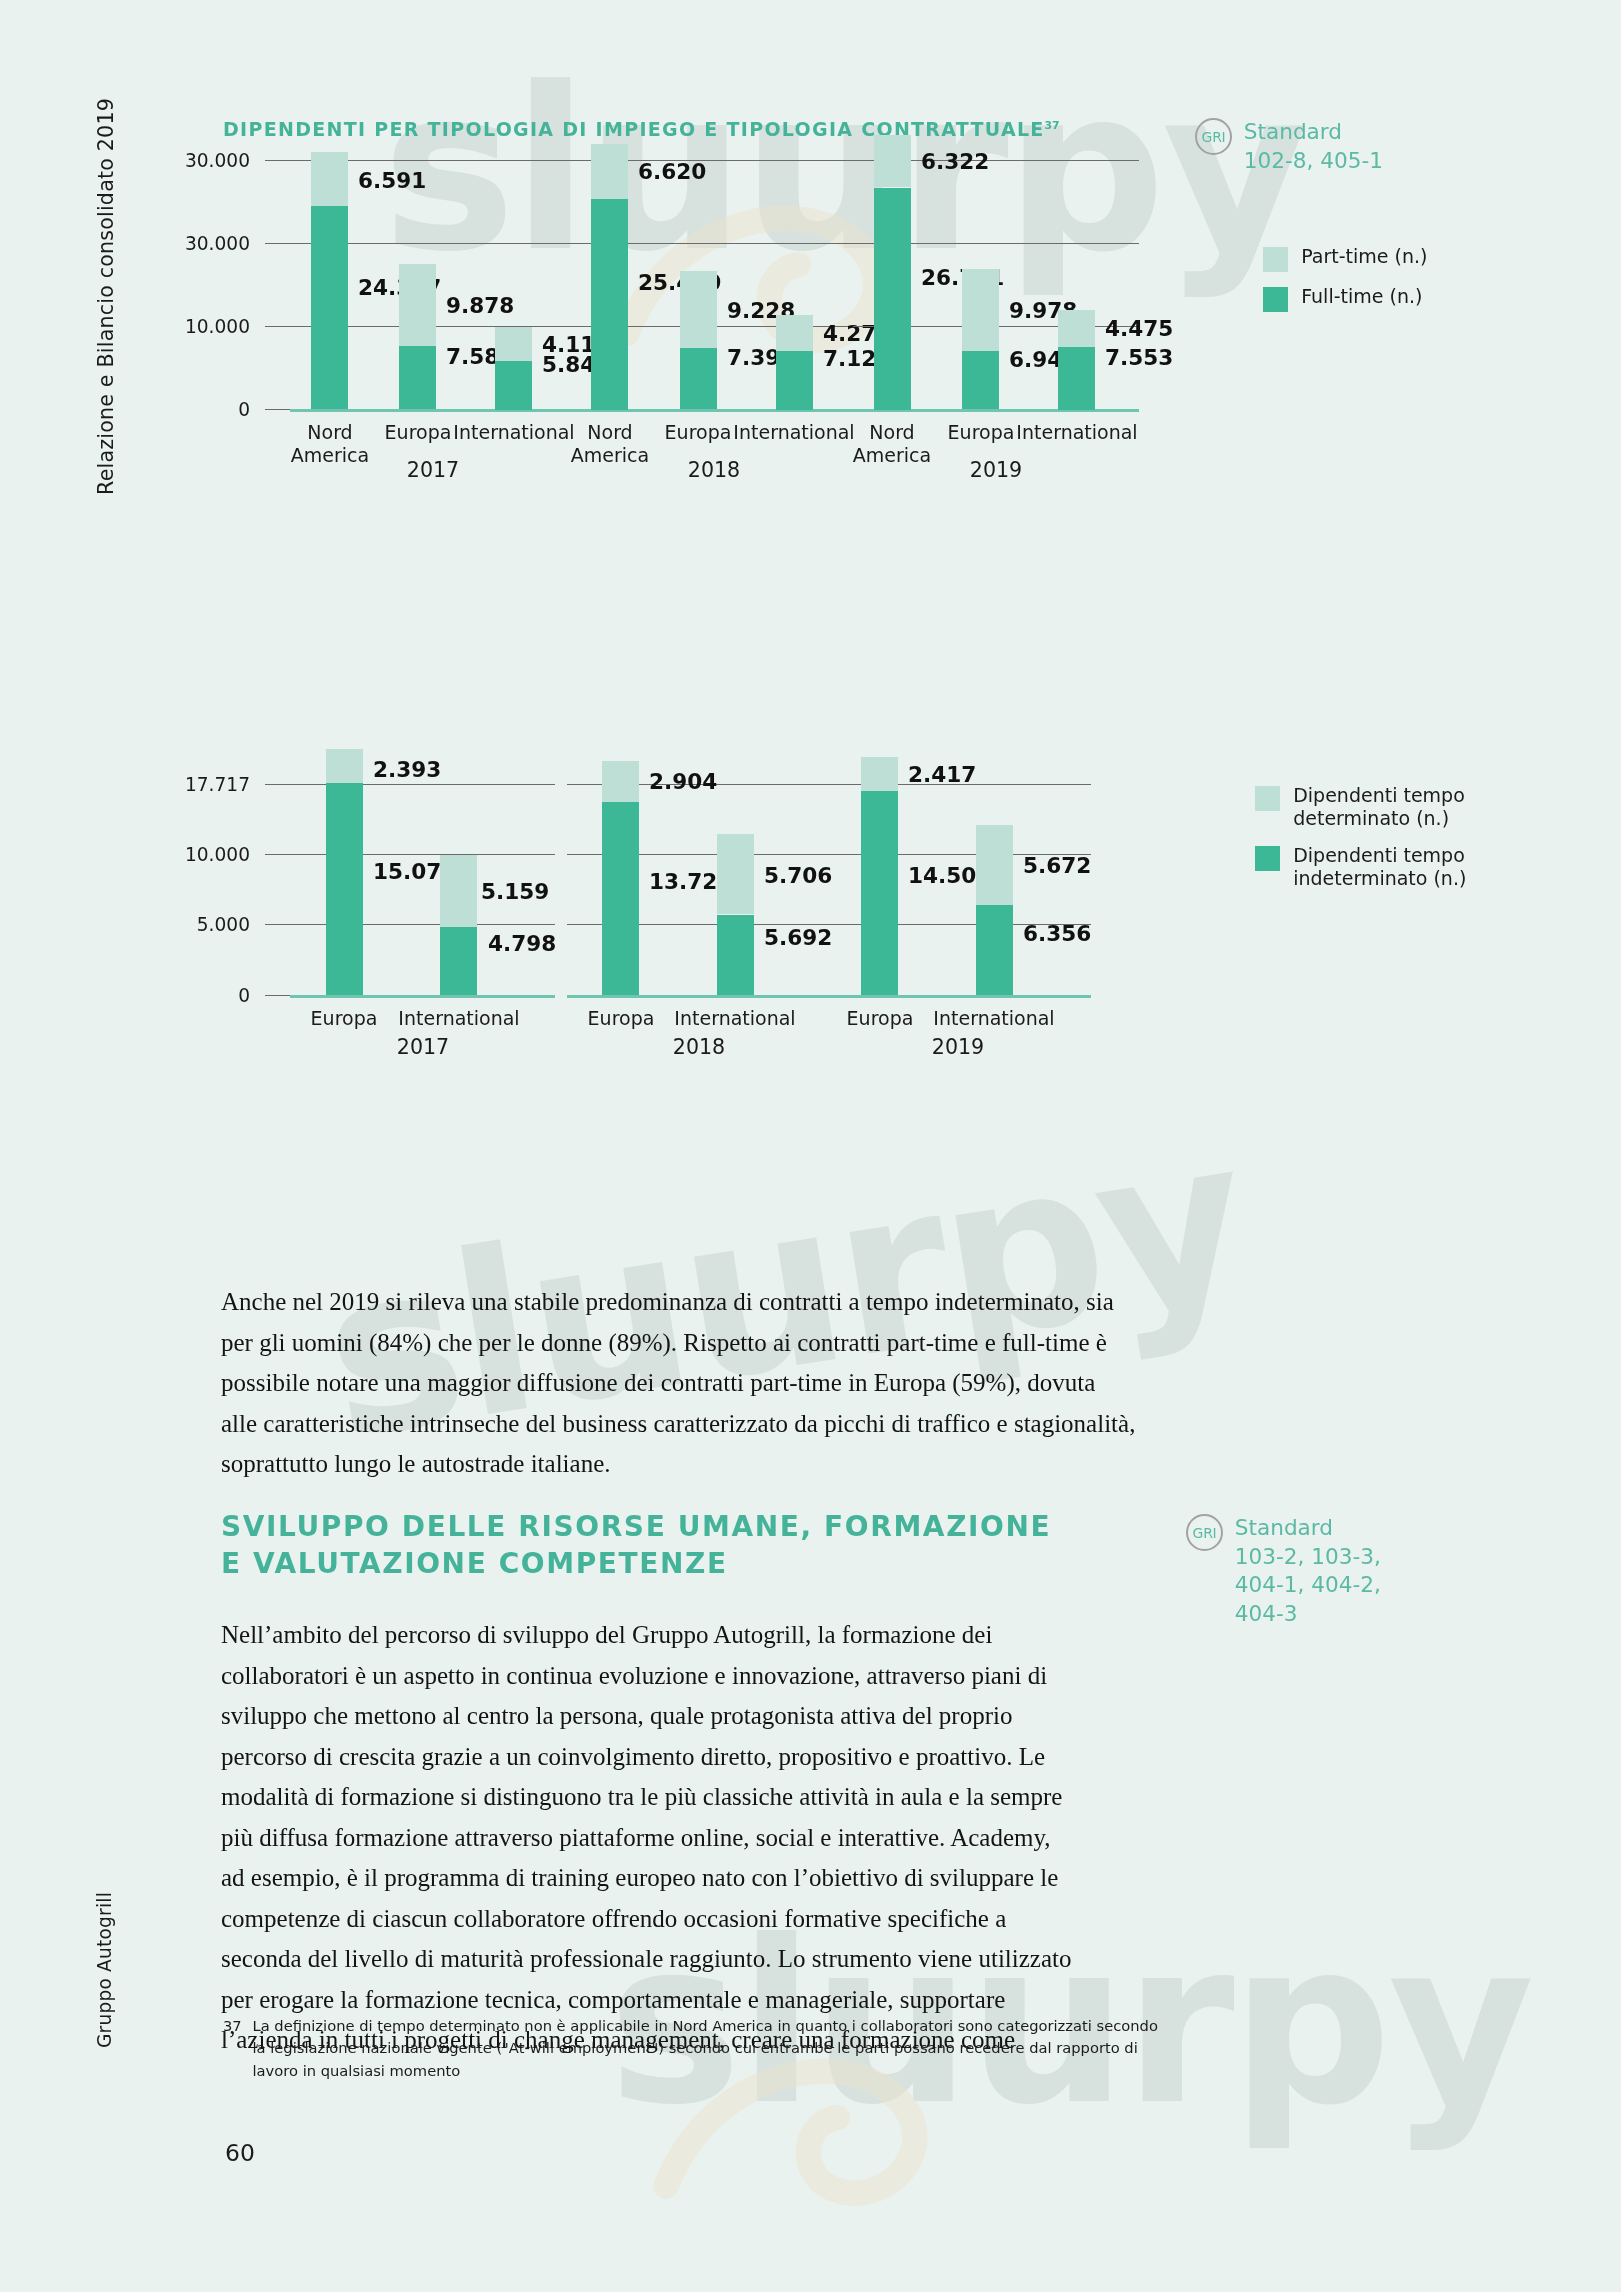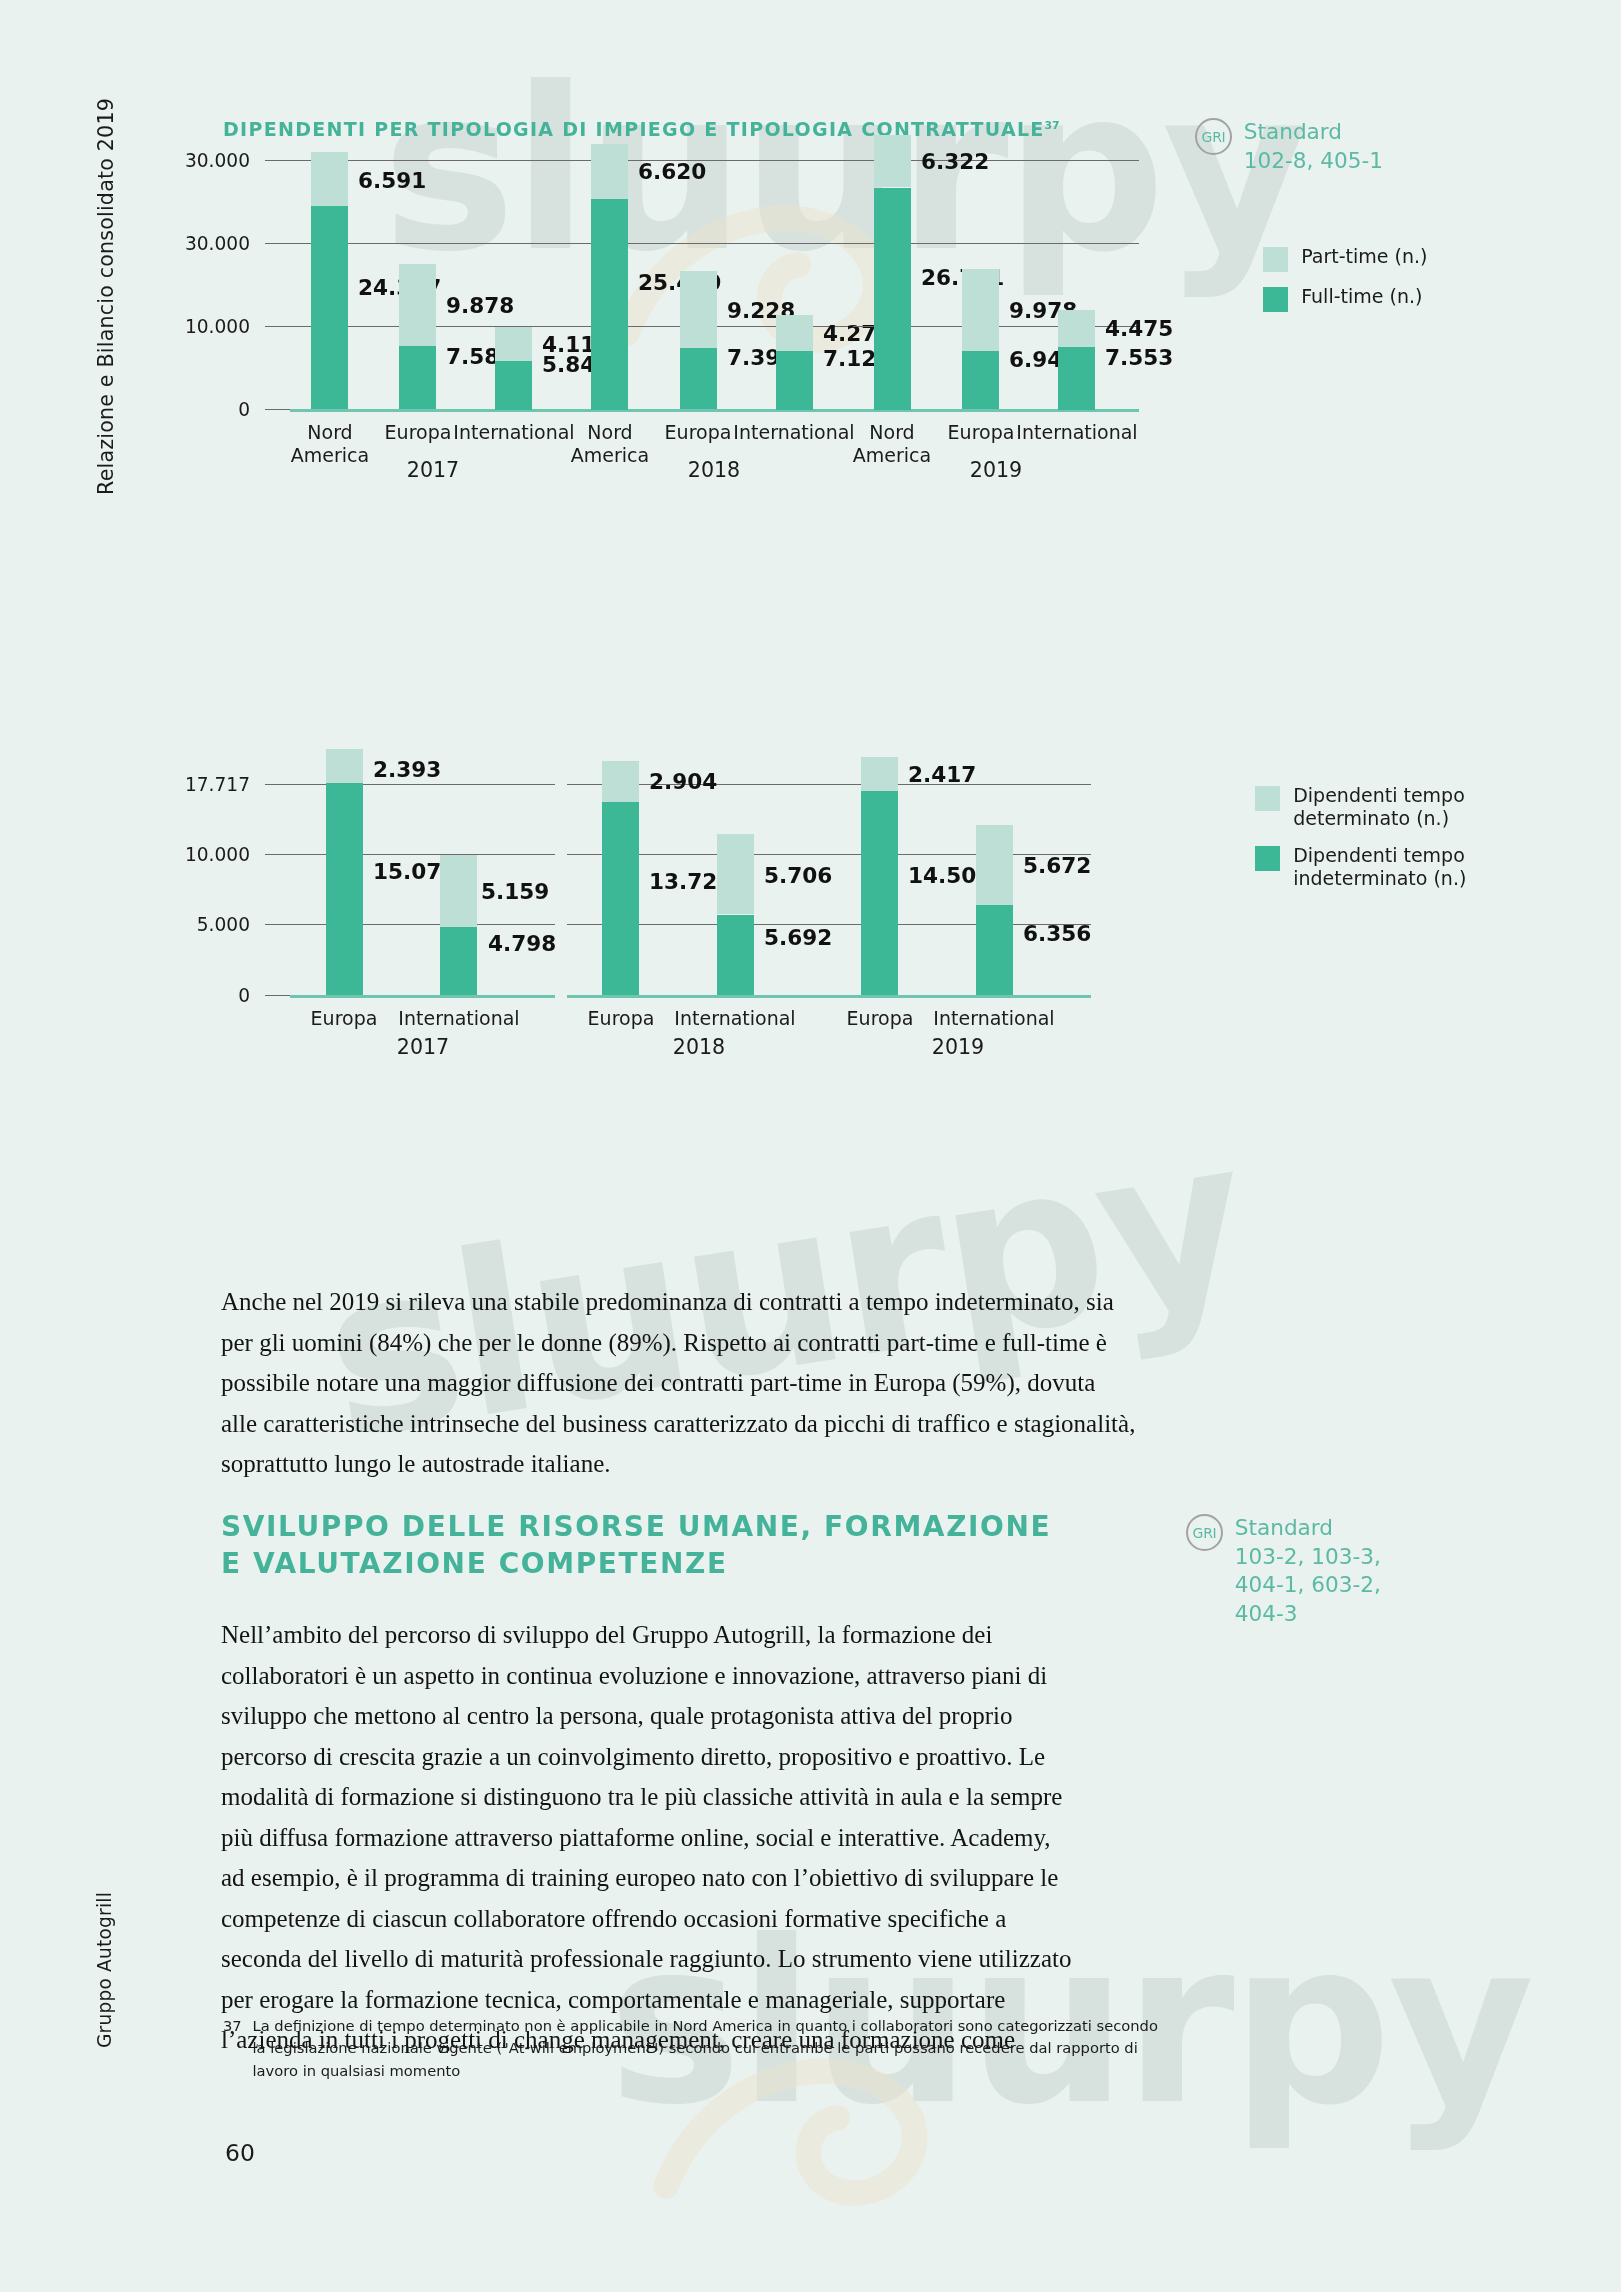--- a/index.html
+++ b/index.html
@@ -330,21 +330,21 @@
 
   <div class="body-par" id="par-1">Anche nel 2019 si rileva una stabile predominanza di contratti a tempo indeterminato, sia per gli uomini (84%) che per le donne (89%). Rispetto ai contratti part-time e full-time è possibile notare una maggior diffusione dei contratti part-time in Europa (59%), dovuta alle caratteristiche intrinseche del business caratterizzato da picchi di traffico e stagionalità, soprattutto lungo le autostrade italiane.</div>
 
   <div class="section-head">SVILUPPO DELLE RISORSE UMANE, FORMAZIONE E VALUTAZIONE COMPETENZE</div>
 
   <div class="gri" id="gri-section">
     <div class="badge">GRI</div>
     <div class="txt">
       <div>Standard</div>
       <div>103-2, 103-3,</div>
-      <div>404-1, 603-2,</div>
+      <div>404-1, 404-2,</div>
       <div>404-3</div>
     </div>
   </div>
 
   <div class="body-par" id="par-2">Nell’ambito del percorso di sviluppo del Gruppo Autogrill, la formazione dei collaboratori è un aspetto in continua evoluzione e innovazione, attraverso piani di sviluppo che mettono al centro la persona, quale protagonista attiva del proprio percorso di crescita grazie a un coinvolgimento diretto, propositivo e proattivo. Le modalità di formazione si distinguono tra le più classiche attività in aula e la sempre più diffusa formazione attraverso piattaforme online, social e interattive. Academy, ad esempio, è il programma di training europeo nato con l’obiettivo di sviluppare le competenze di ciascun collaboratore offrendo occasioni formative specifiche a seconda del livello di maturità professionale raggiunto. Lo strumento viene utilizzato per erogare la formazione tecnica, comportamentale e manageriale, supportare l’azienda in tutti i progetti di change management, creare una formazione come</div>
 
   <div class="footnote">
     <span class="num">37</span>
     <span>La definizione di tempo determinato non è applicabile in Nord America in quanto i collaboratori sono categorizzati secondo la legislazione nazionale vigente ("At-will employment") secondo cui entrambe le parti possano recedere dal rapporto di lavoro in qualsiasi momento</span>
   </div>

